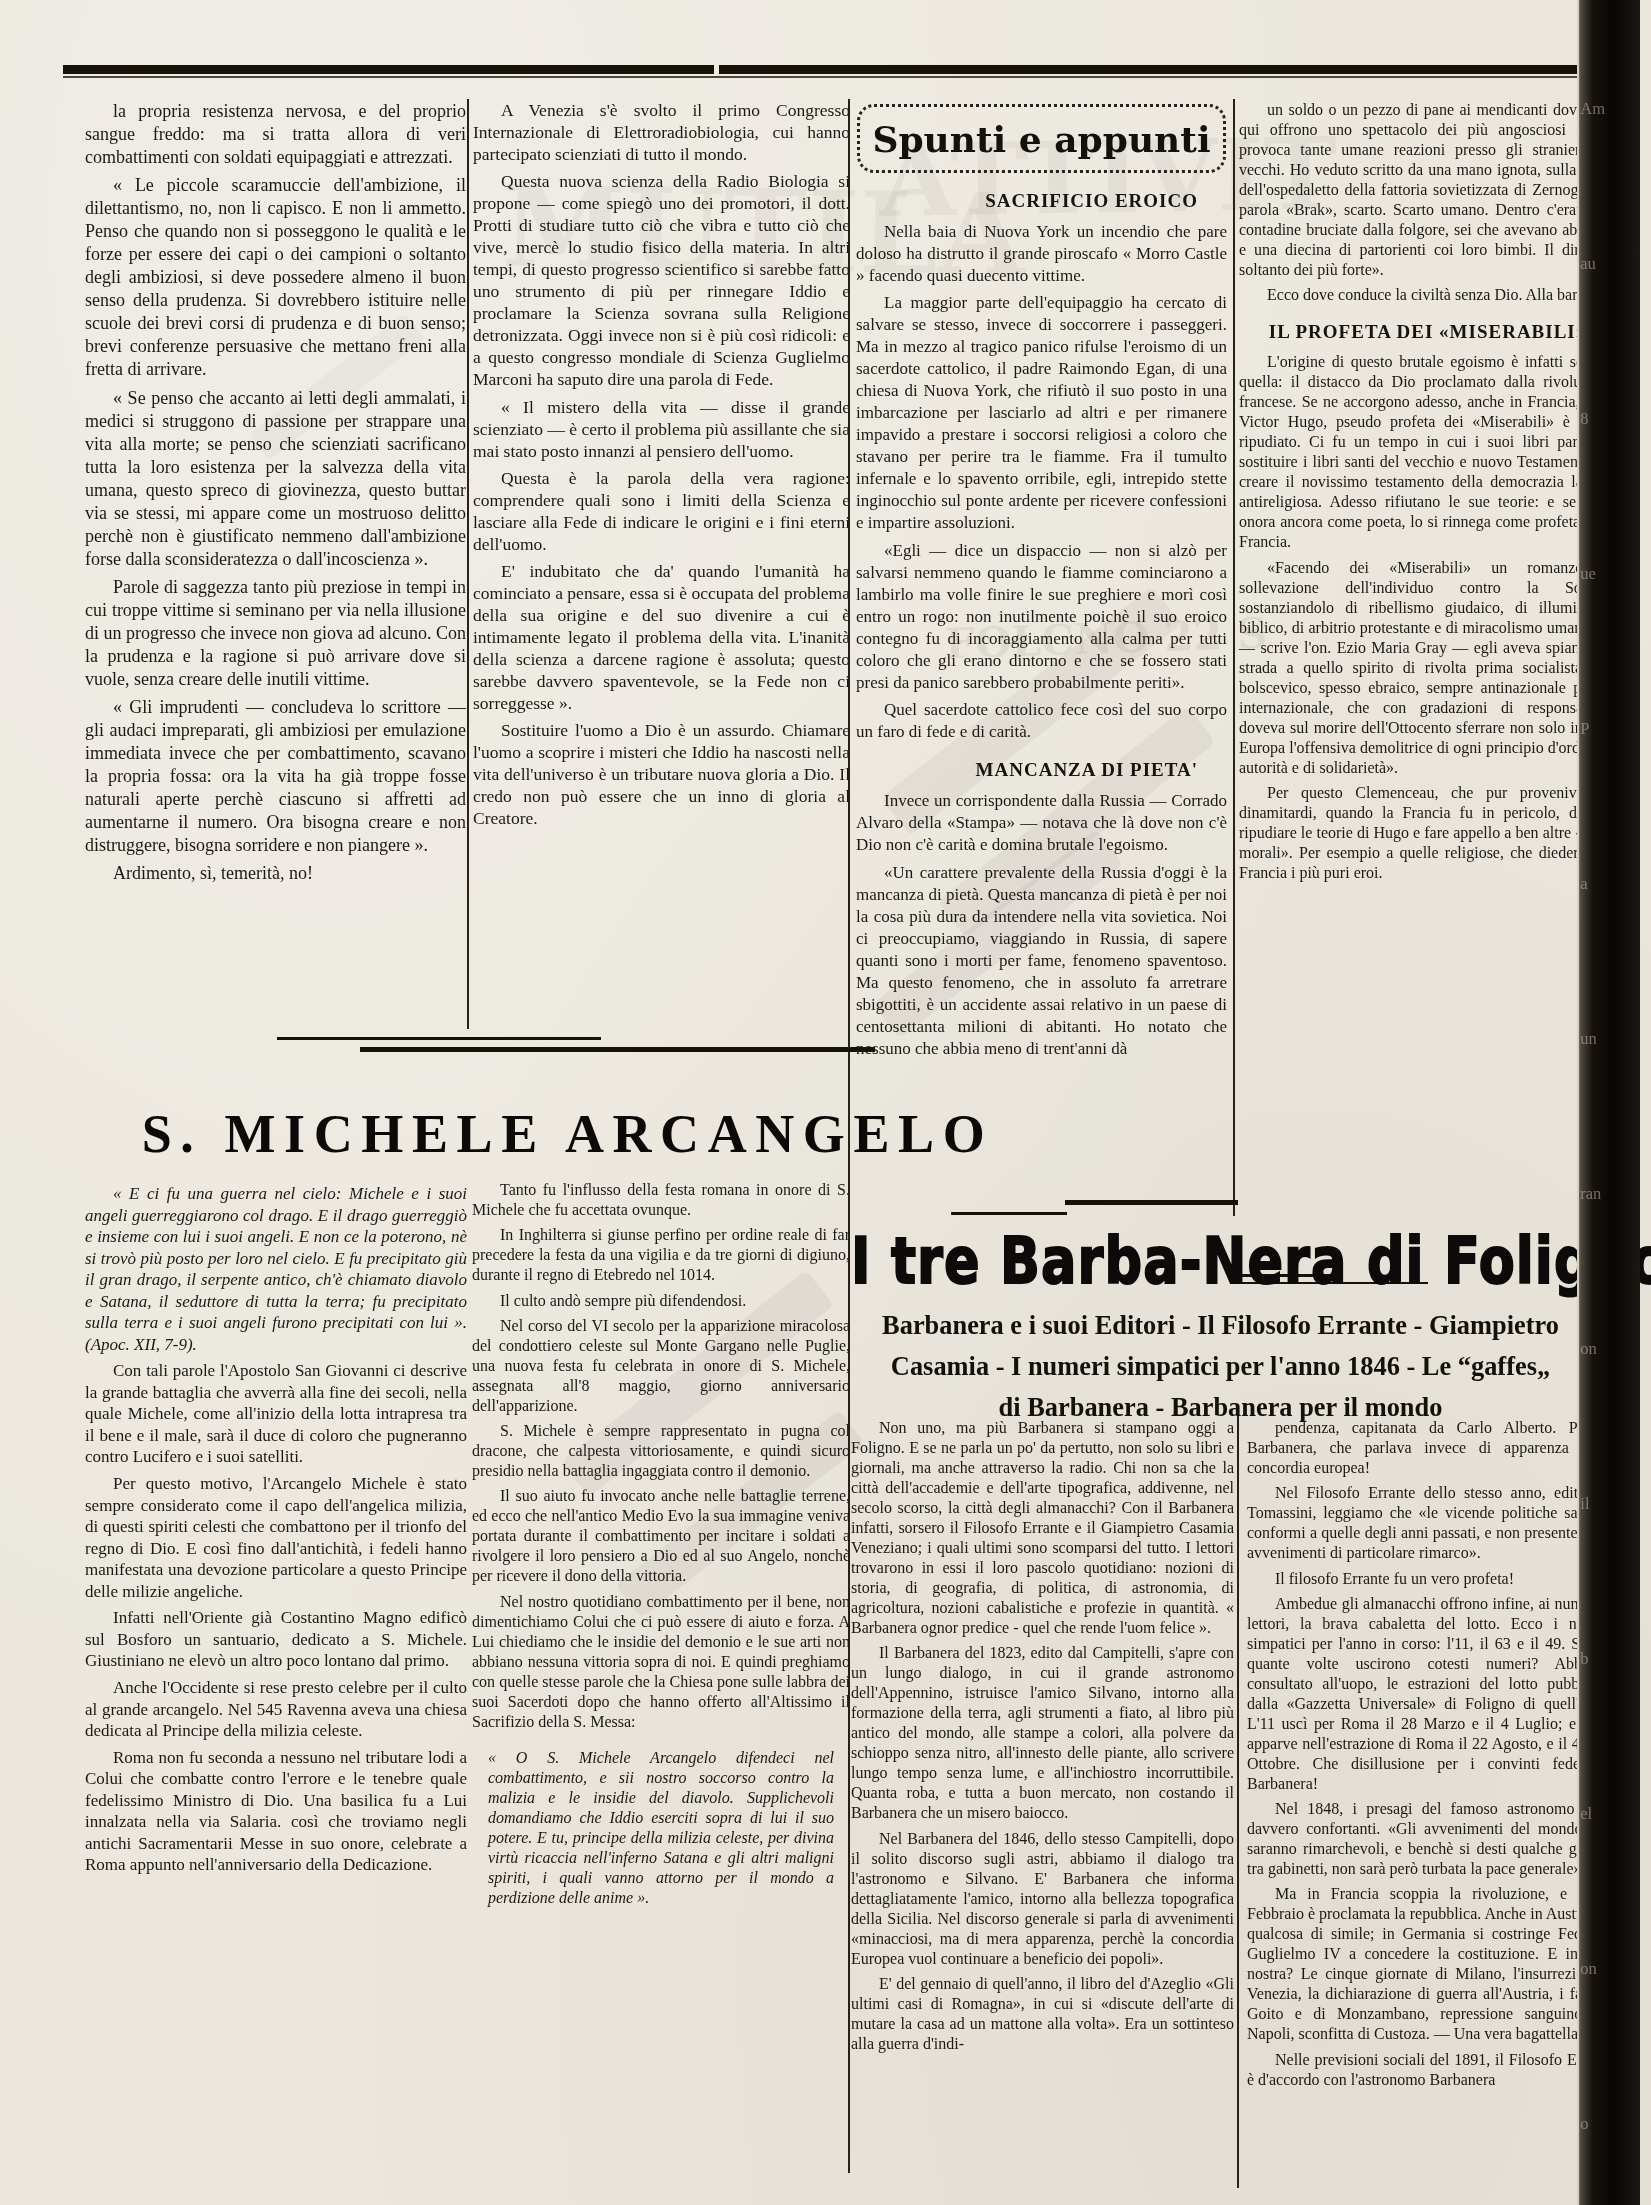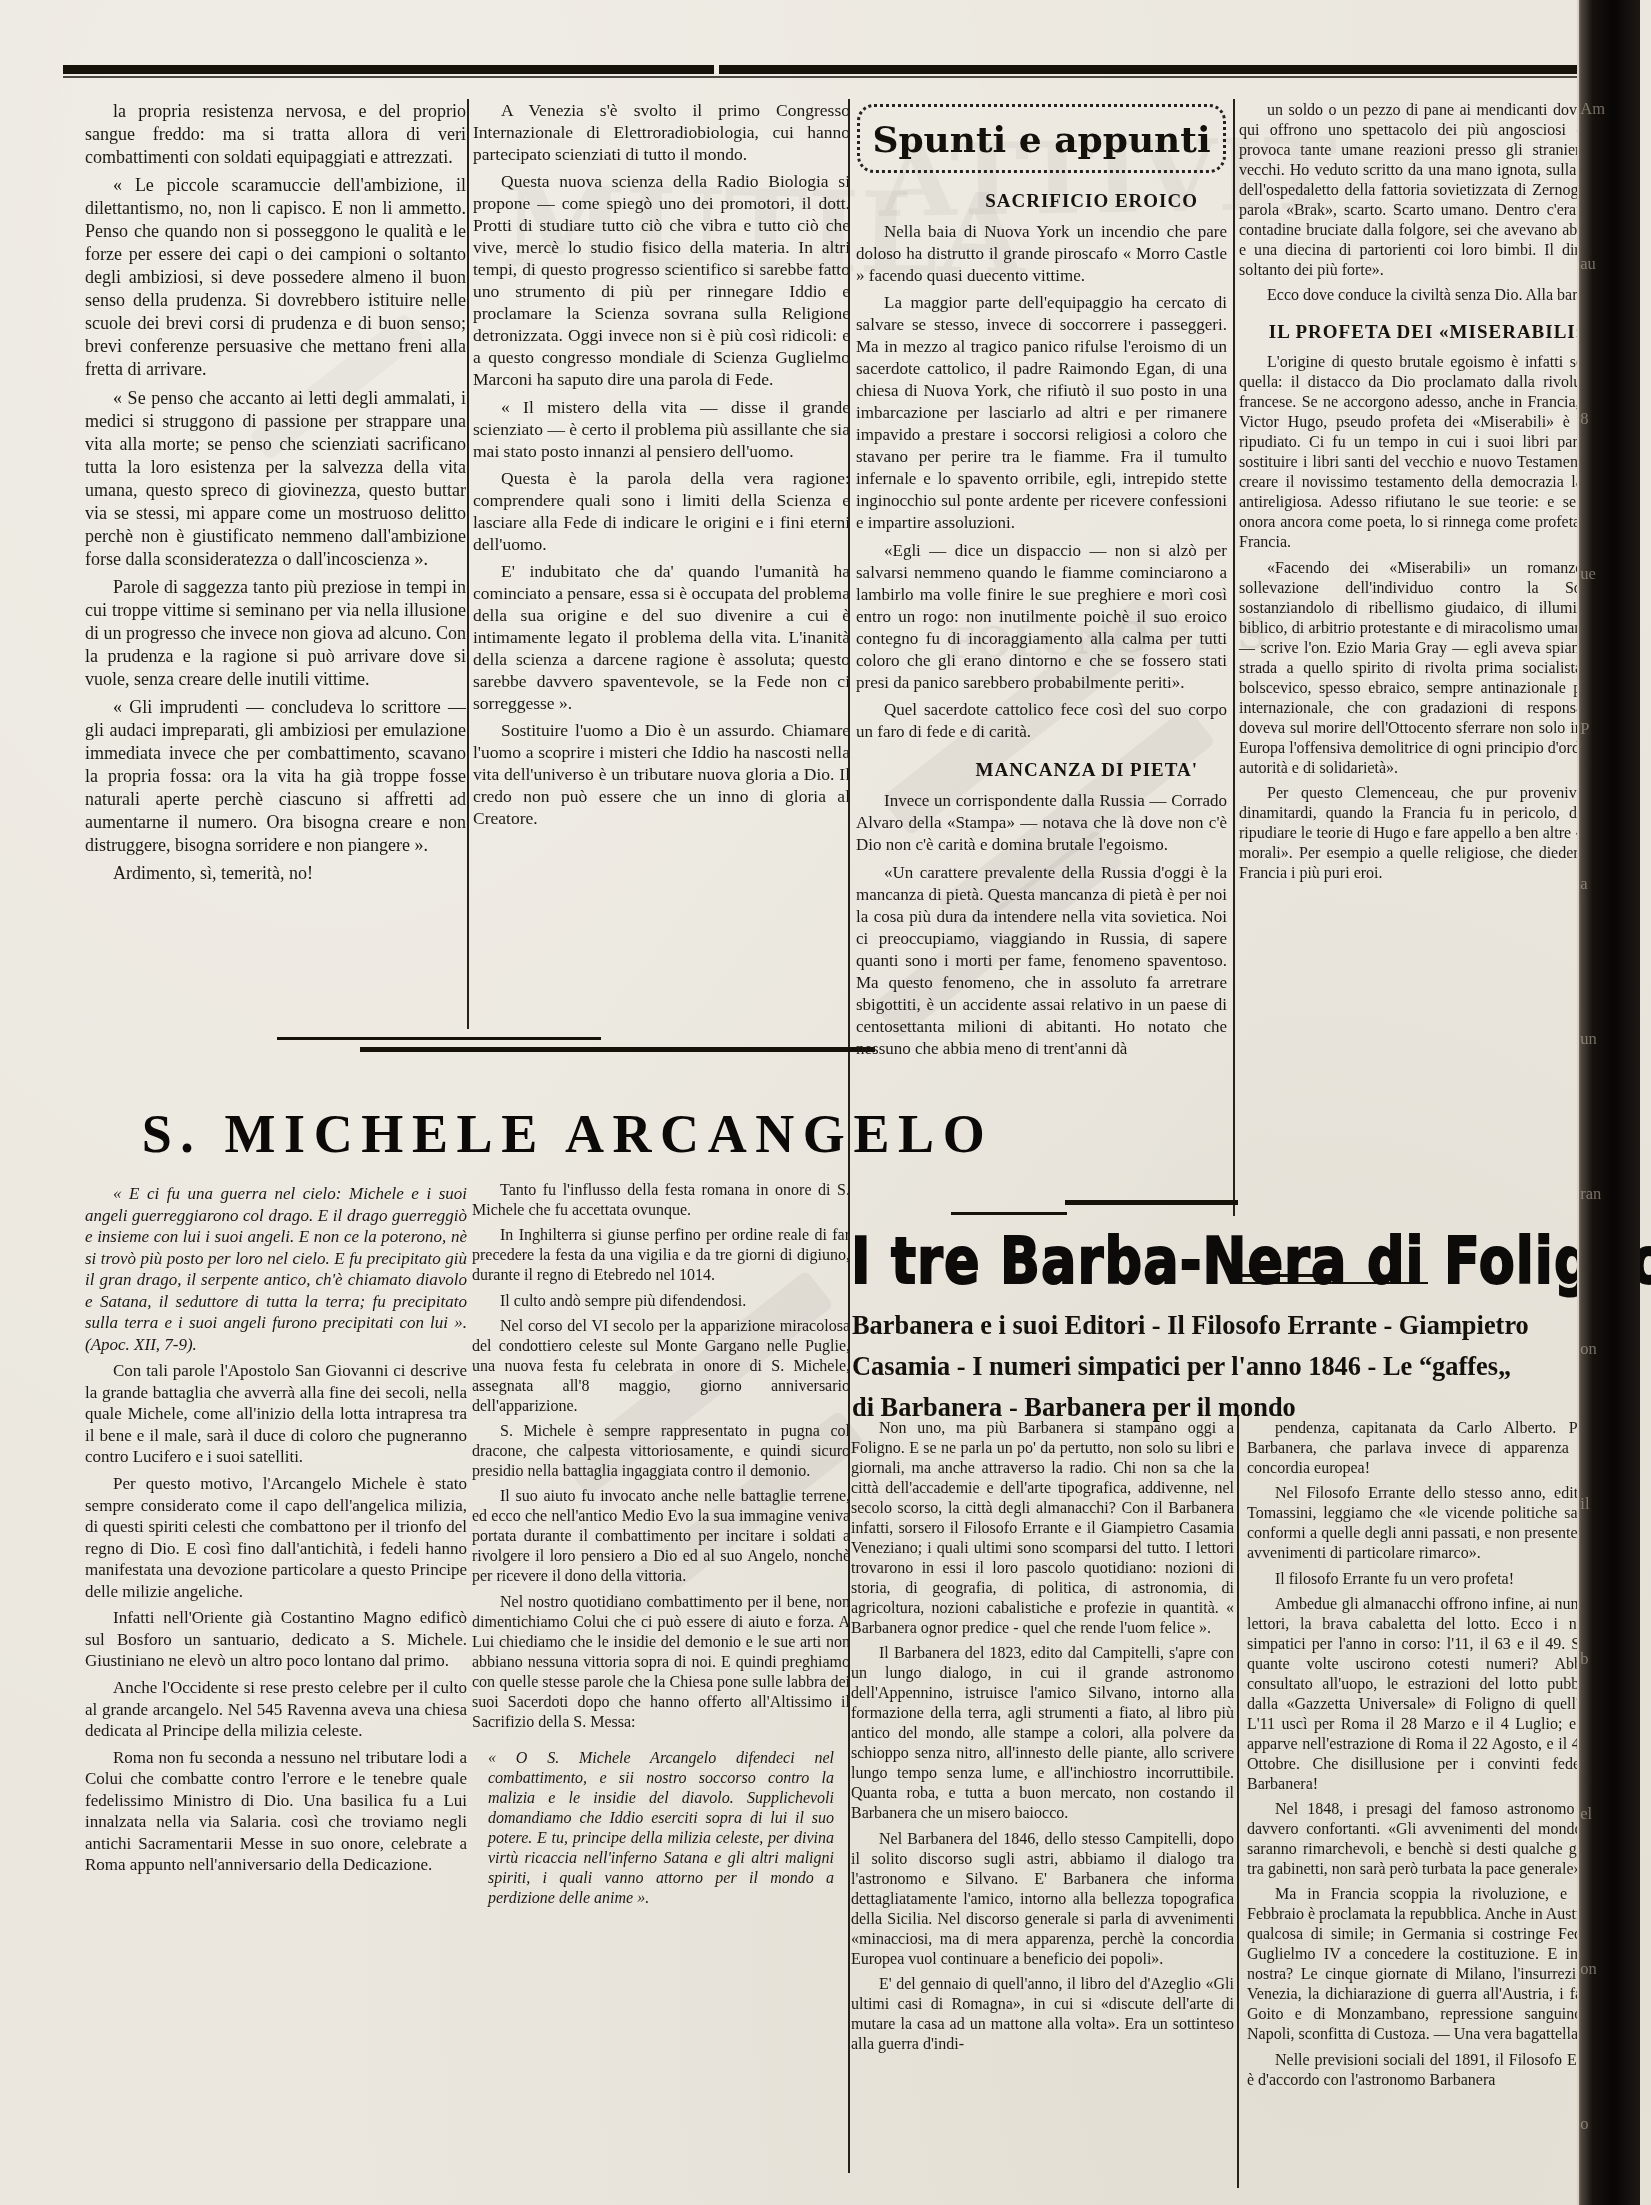--- a/index.html
+++ b/index.html
@@ -25,21 +25,21 @@
   .subhead{font-size:19px;font-weight:bold;letter-spacing:1px;margin:16px 0 9.2px 0;color:#17130f;}
   .subhead.right{text-align:right;padding-right:29px;}
   .subhead.center{text-align:center;}
 
   #michele-title{position:absolute;left:99px;top:1087px;width:905px;margin:16px;text-align:center;
     font-size:54px;font-weight:bold;letter-spacing:8.6px;white-space:nowrap;color:#0c0a08;z-index:2;}
   #barba-title{position:absolute;left:851px;top:1224px;margin:0;z-index:2;
     font-family:"DejaVu Sans",sans-serif;font-size:64px;font-weight:bold;color:#0d0b09;
     -webkit-text-stroke:2px #0d0b09;letter-spacing:1.3px;white-space:nowrap;
     transform:scaleX(.82);transform-origin:left top;}
-  #barba-deck{position:absolute;left:852px;top:1305px;width:737px;z-index:2;
+  #barba-deck{position:absolute;left:852px;top:1305px;width:737px;z-index:2;text-align:center;
     font-weight:bold;font-size:26.4px;line-height:41px;color:#14110d;}
 
   .michele-left p:first-child, .prayer{font-style:italic;}
   .prayer{margin:16px;text-indent:0;text-align:justify;font-size:16px;line-height:20px;}
 
   .hrule{position:absolute;background:#161209;z-index:1;}
   .vrule{position:absolute;width:2px;background:#27211a;z-index:1;}
 
   .gbar{position:absolute;background:#3c362d;opacity:.06;transform:rotate(-38deg);
     border-radius:6.6px;z-index:0;}

